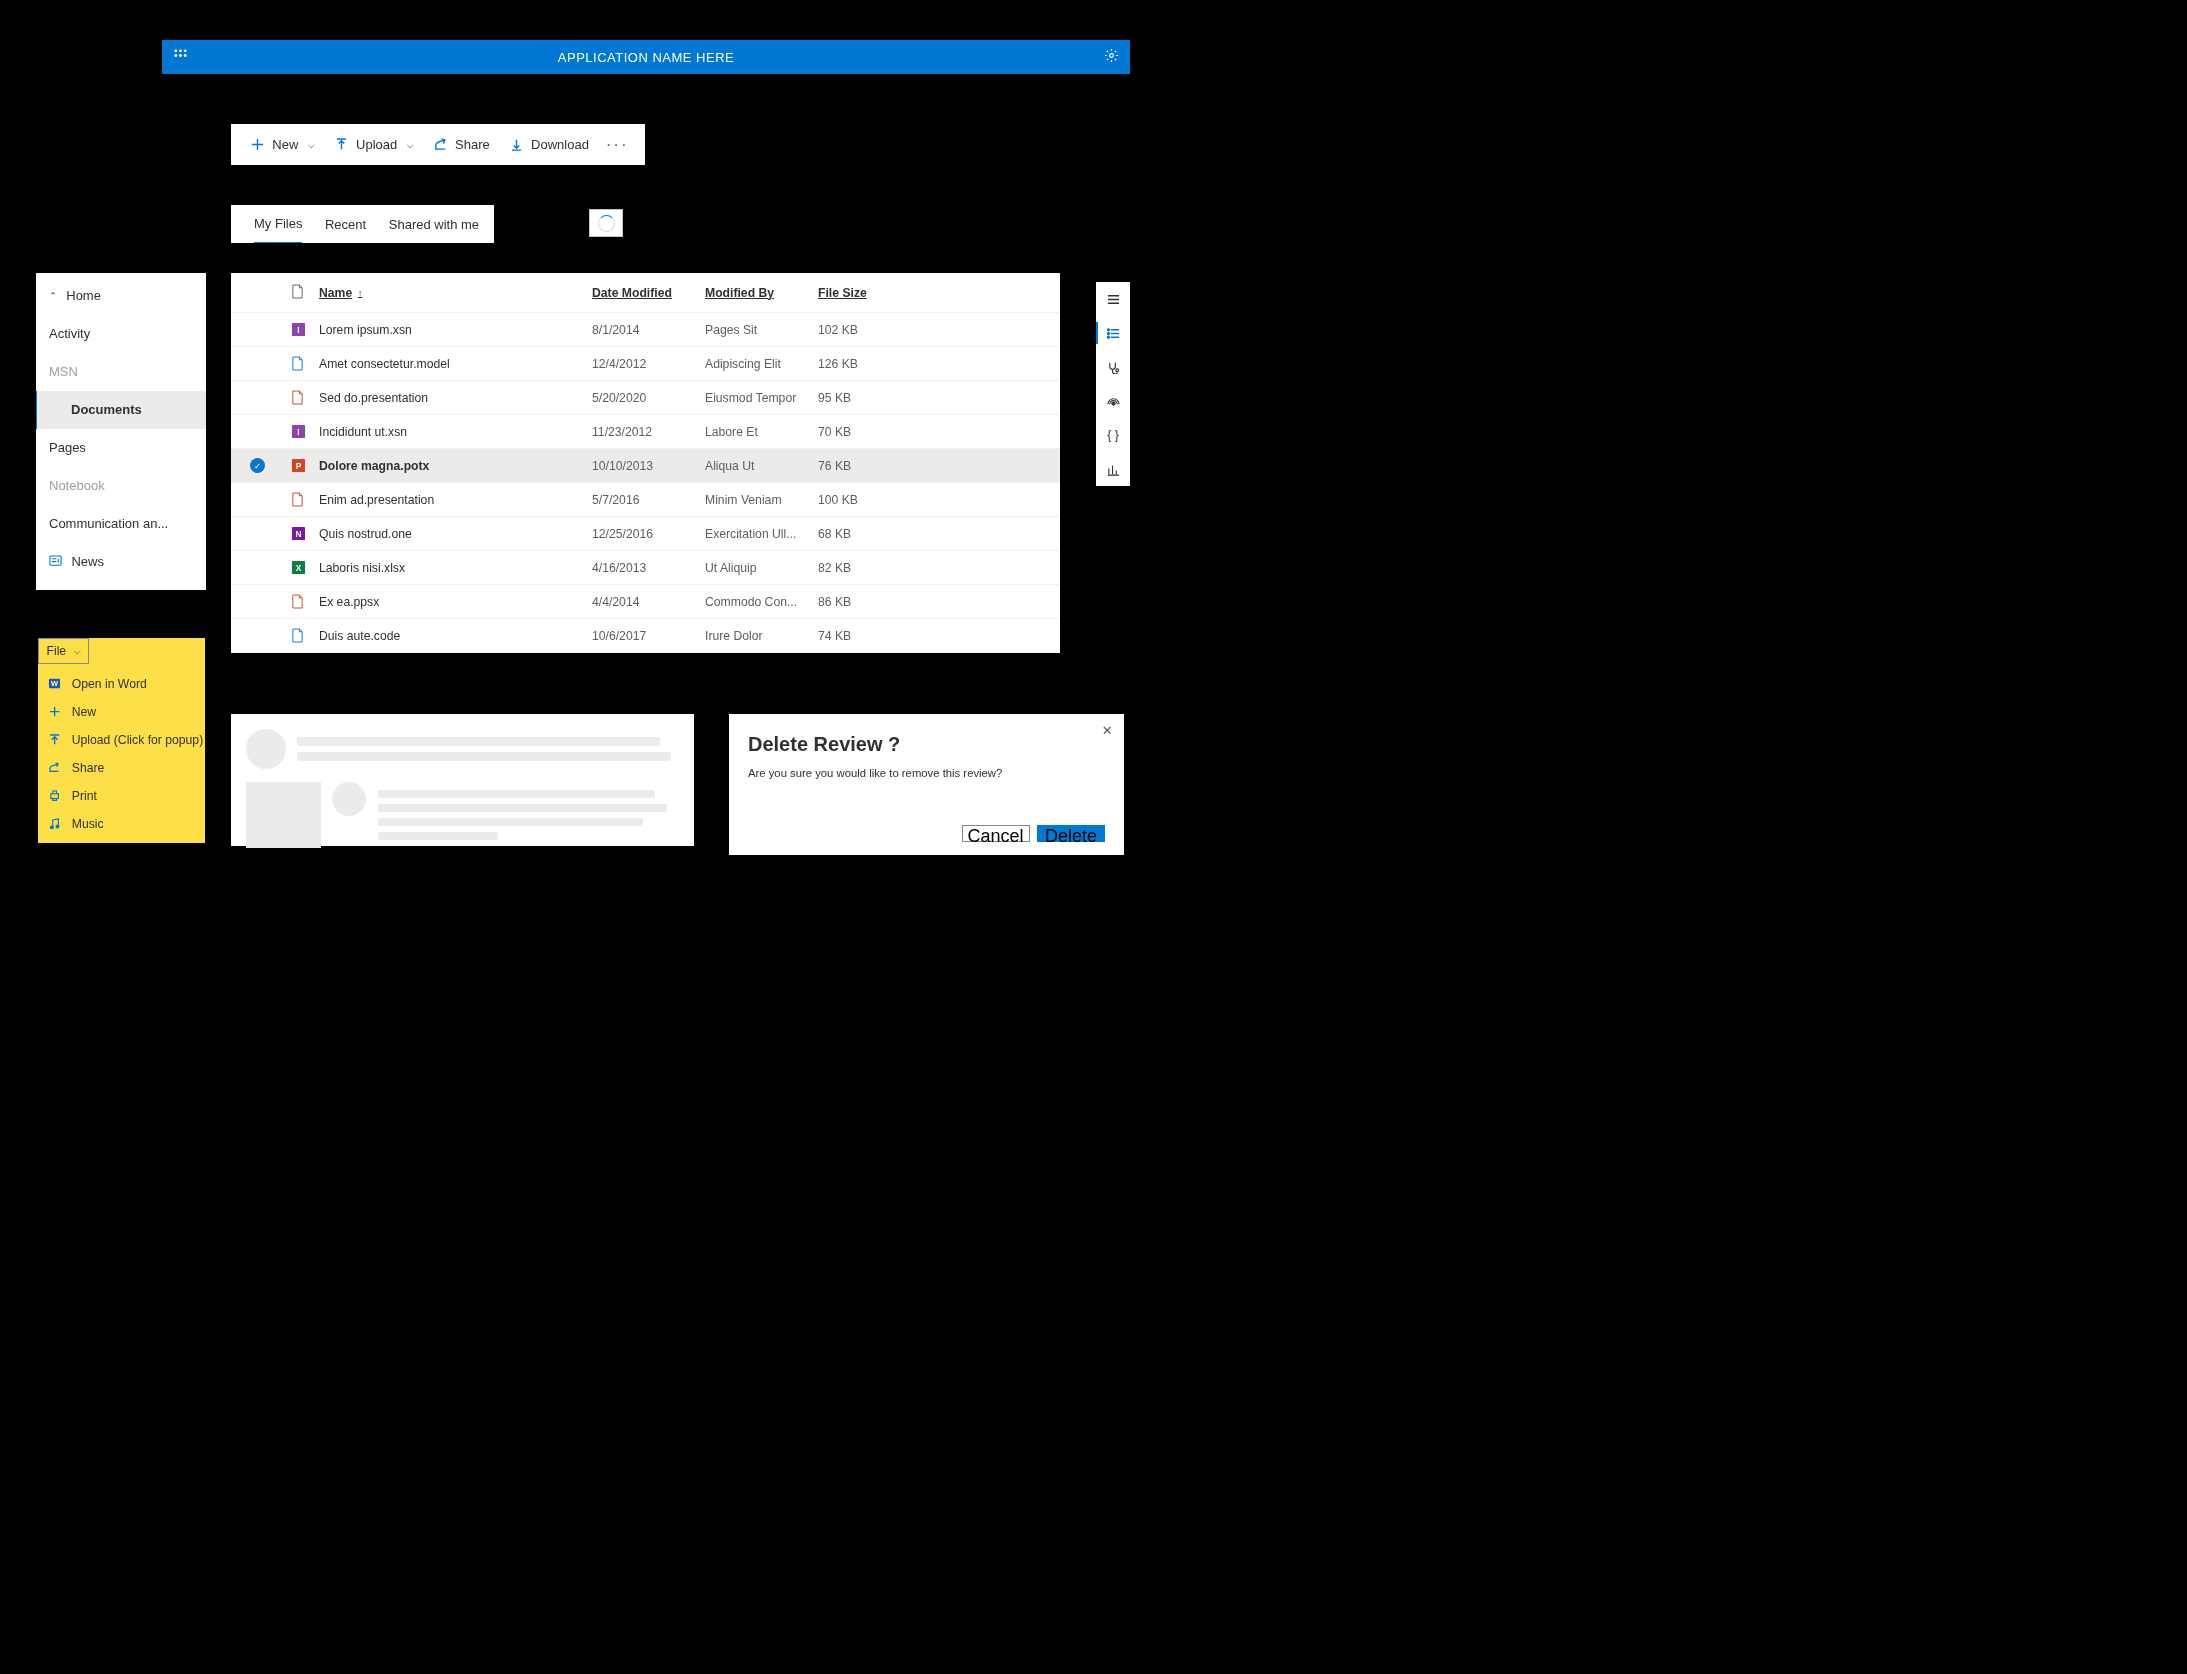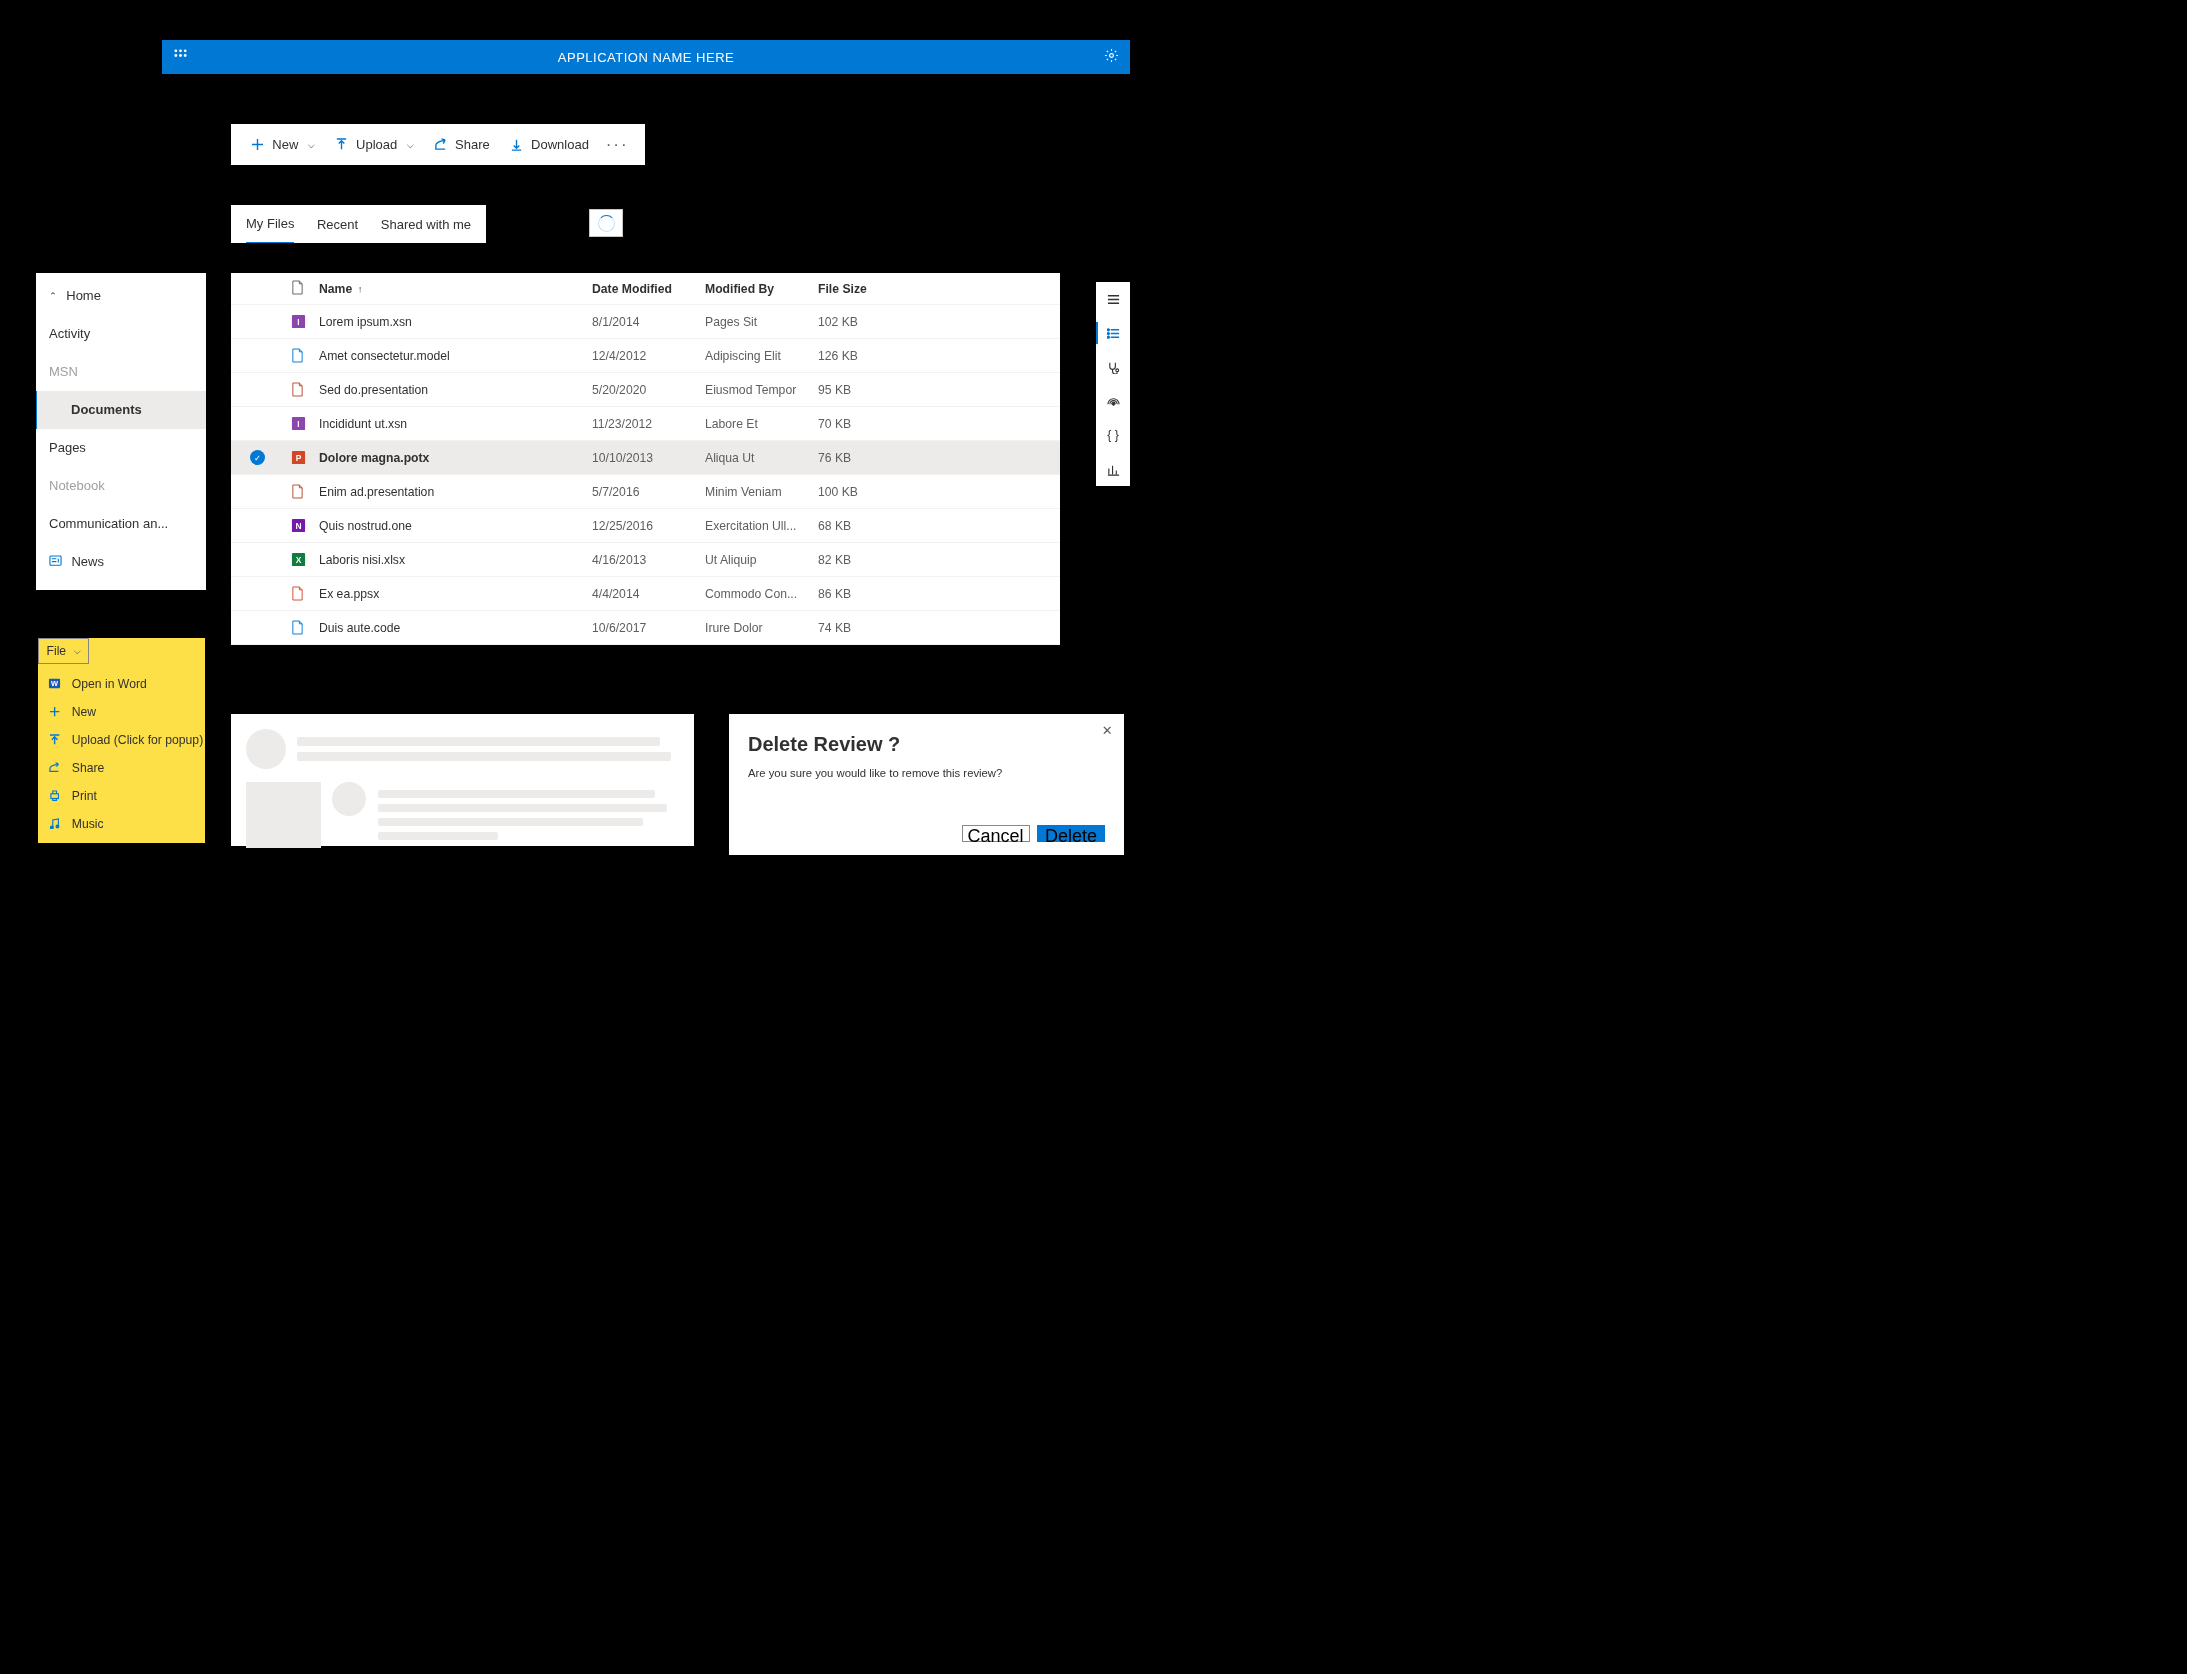--- a/index.html
+++ b/index.html
@@ -26,21 +26,21 @@
   .chev { color: #605e5c; font-size: 9.4px; margin-left: 1.9px; }
   .dots { color: #605e5c; font-size: 17px; letter-spacing: 1.9px; padding: 0 7.5px; }
 
   
   .tabs {
     position: absolute; left: 231px; top: 205px;
     background: #fff; height: 38px; display: flex; align-items: center;
     padding: 0 15px; gap: 22.6px; font-size: 13px; color: #323130;
   }
   .tab { height: 38px; display: flex; align-items: center; cursor: pointer; }
-  .tab.active { border-bottom: 1.9px solid #0078d4; color: #323130; font-weight: 400; }
+  .tab.active { border-bottom: 1.9px solid #0078d4; color: #323130; font-weight: 400; margin-left: 8px; }
   
   .spinner-box {
     position: absolute; left: 589px; top: 209px;
     width: 34px; height: 28px; background: #fff; border: 0.9px solid #c8c6c4;
     display: flex; align-items: center; justify-content: center;
   }
   .spinner {
     width: 17px; height: 17px; border: 1.9px solid #c7e0f4;
     border-top-color: #0078d4; border-radius: 50%;
     animation: spin 1s linear infinite;
@@ -65,21 +65,21 @@
     position: absolute; left: 231px; top: 273px;
     width: 829px; background: #fff;
   }
   .th-row, .td-row {
     display: grid;
     grid-template-columns: 41px 28px 273px 113px 113px 113px;
     align-items: center; height: 34px; padding-left: 19px;
     font-size: 12.2px; color: #323130;
     border-bottom: 0.9px solid #f3f2f1;
   }
-  .th-row { font-weight: 600; height: 32px; }
+  .th-row { font-weight: 600; height: 40px; text-decoration: underline; }
   .th-row .col-name { display: flex; align-items: center; gap: 5.6px; }
   .td-row.sel { background: #edebe9; }
   .td-muted { color: #605e5c; }
   .sort-arrow { font-size: 9.4px; }
   .sel-circle { width: 15px; height: 15px; background: #0078d4; border-radius: 50%; display: flex; align-items: center; justify-content: center; color: #fff; font-size: 8.5px; }
   .file-ic { width: 15px; height: 15px; display: inline-block; }
 
   
   .rail {
     position: absolute; left: 1096px; top: 282px;

